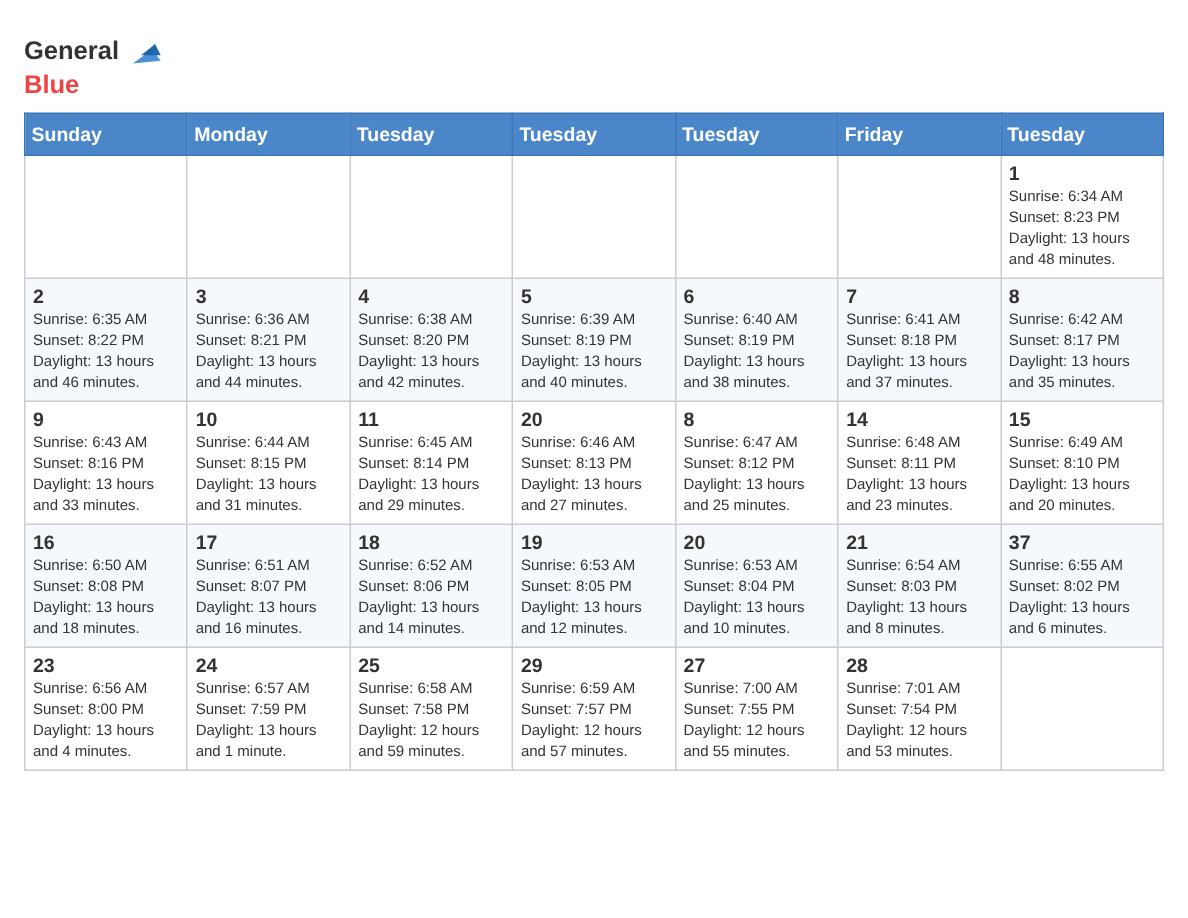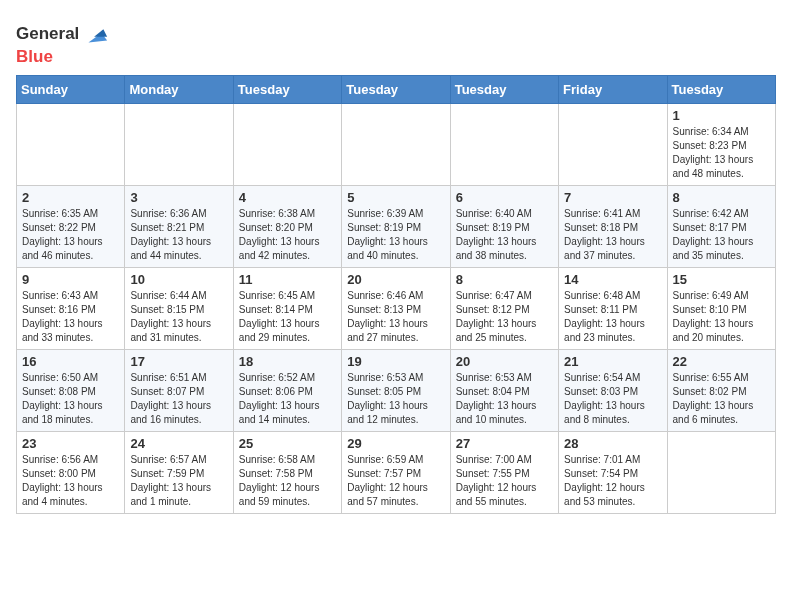--- a/index.html
+++ b/index.html
@@ -253,21 +253,21 @@
 Sunset: 8:04 PM
 Daylight: 13 hours and 10 minutes.</div>
         </td>
         <td>
           <div class="day-number">21</div>
           <div class="day-info">Sunrise: 6:54 AM
 Sunset: 8:03 PM
 Daylight: 13 hours and 8 minutes.</div>
         </td>
         <td>
-          <div class="day-number">22</div>
+          <div class="day-number">37</div>
           <div class="day-info">Sunrise: 6:55 AM
 Sunset: 8:02 PM
 Daylight: 13 hours and 6 minutes.</div>
         </td>
       </tr>
       <tr>
         <td>
           <div class="day-number">23</div>
           <div class="day-info">Sunrise: 6:56 AM
 Sunset: 8:00 PM

